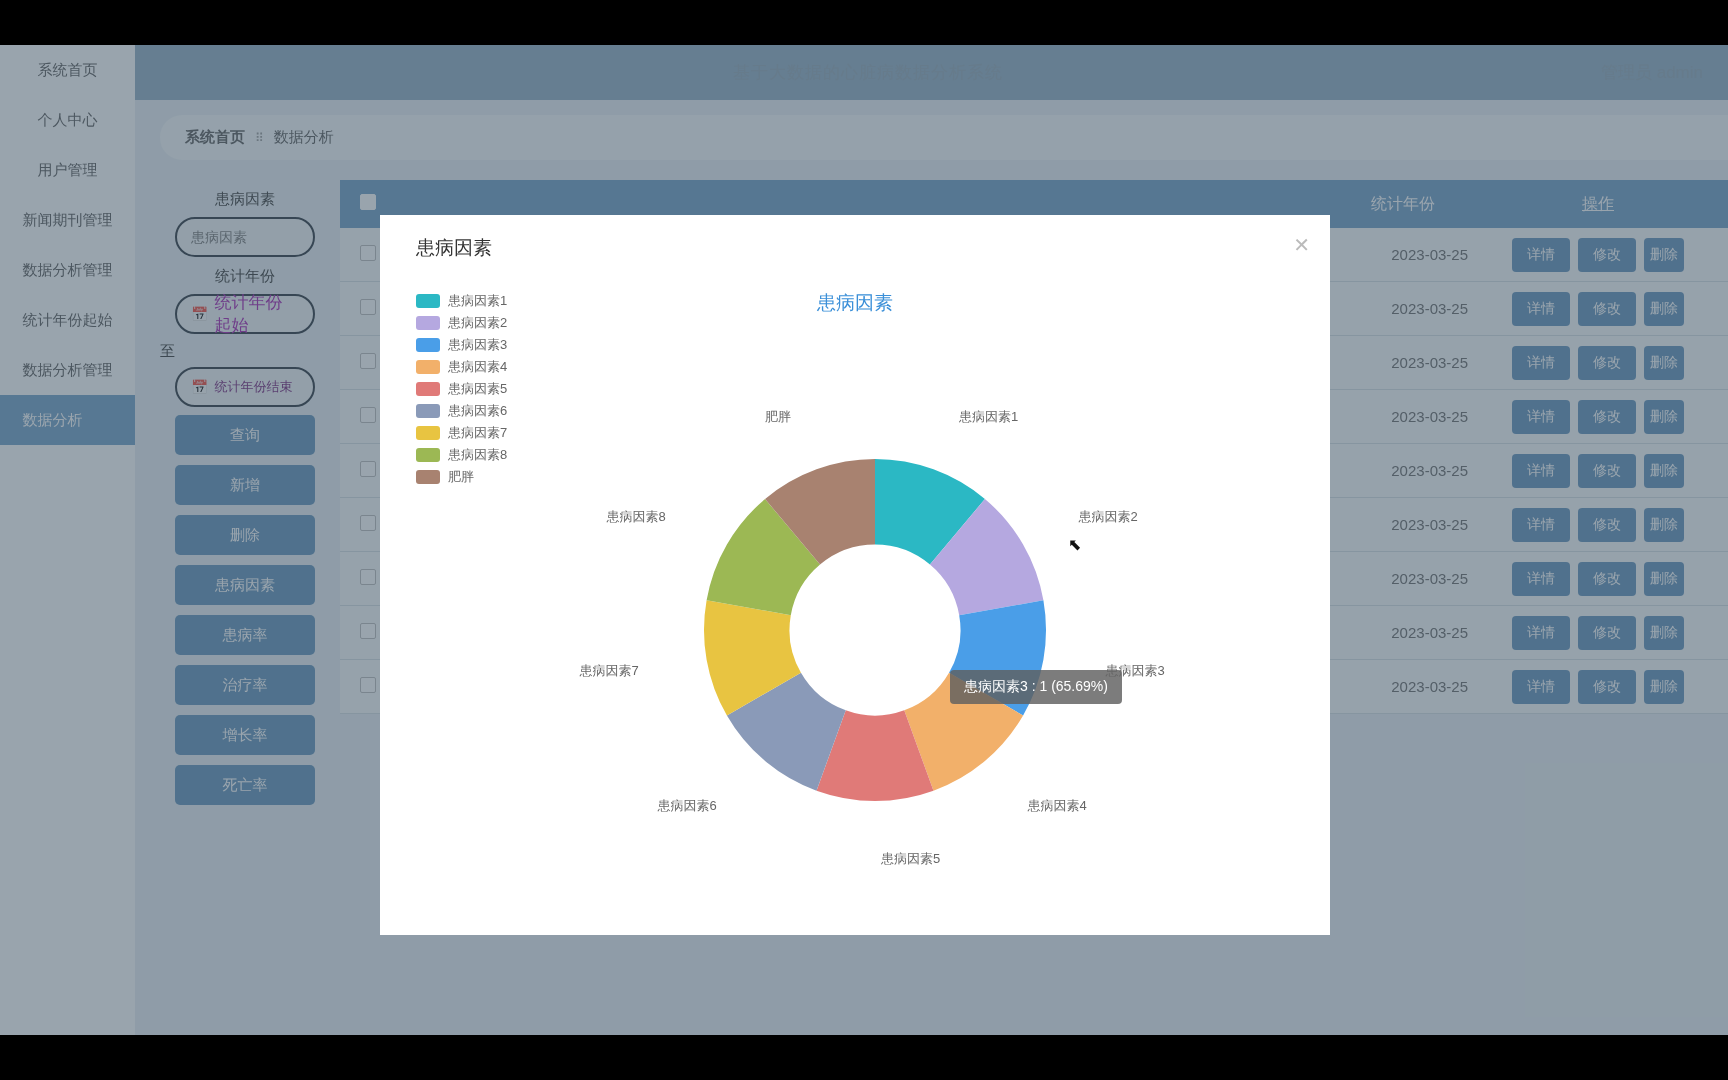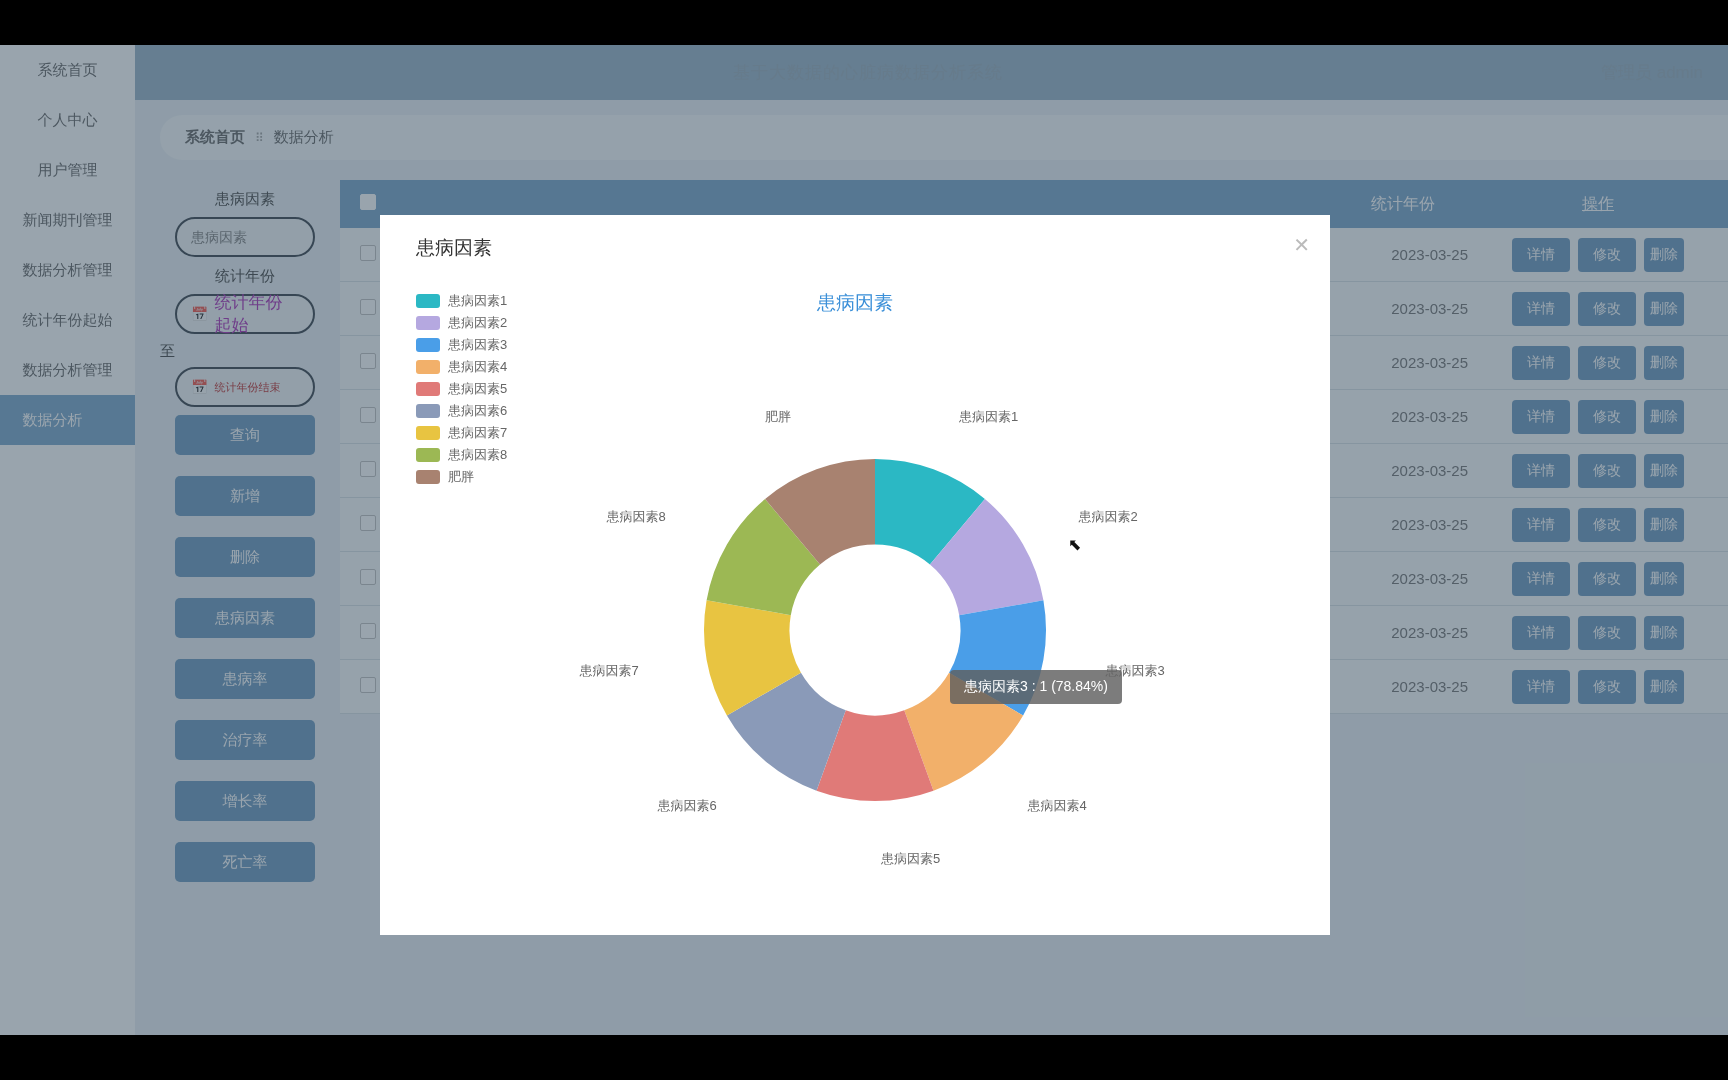--- a/index.html
+++ b/index.html
@@ -26,21 +26,21 @@
 
 .content { position: absolute; left: 160px; top: 135px; right: 0; bottom: 0; }
 
 
 .filters { position: absolute; left: 0; top: 0; width: 170px; }
 .filter-label { text-align: center; font-size: 15px; color: #333; margin: 10px 0 8px; }
 .filter-input { width: 140px; height: 40px; margin: 0 auto 8px; display: block; border: 2px solid #26303a; border-radius: 22px; padding: 0 14px; font-size: 14px; background: #f1f4f6; color: #888; }
 .filter-date { display: flex; align-items: center; }
 .date-icon { margin-right: 6px; color: #bbb; }
 .between { font-size: 15px; color: #333; margin: 0 0 6px 0; }
-.btn { width: 140px; height: 40px; margin: 0 auto 21px; display: block; background: #5e8fb8; color: #fff; border: none; border-radius: 5px; font-size: 15px; cursor: pointer; }
+.btn { width: 140px; height: 40px; margin: 0 auto 10px; display: block; background: #5e8fb8; color: #fff; border: none; border-radius: 5px; font-size: 15px; cursor: pointer; }
 
 
 .table-area { position: absolute; left: 180px; top: 0; right: 0; }
 .table-head { height: 48px; background: #6a9bc4; display: flex; align-items: center; }
 .th { color: #fff; font-size: 16px; text-align: center; }
 .th-chk { width: 55px; }
 .th-year { width: 130px; margin-left: auto; }
 .th-ops { width: 260px; text-decoration: underline; }
 .table-row { height: 54px; border-bottom: 1px solid #d6dde2; display: flex; align-items: center; background: #f8fafa; }
 .td-chk { width: 55px; text-align: center; }
@@ -111,21 +111,21 @@
       <div class="filter-label">患病因素</div>
       <input class="filter-input" placeholder="患病因素" style="">
       <div class="filter-label">统计年份</div>
       <div class="filter-input filter-date">
         <span class="date-icon">📅</span>
         <span style="color:#a21caf;font-size:17px">统计年份起始</span>
       </div>
       <div class="between">至</div>
       <div class="filter-input filter-date">
         <span class="date-icon">📅</span>
-        <span style="color:#b91c1c;font-size:11px">统计年份结束</span>
+        <span style="color:#701a75;font-size:13px">统计年份结束</span>
       </div>
       <button class="btn">查询</button>
       <button class="btn">新增</button>
       <button class="btn">删除</button>
       <button class="btn">患病因素</button>
       <button class="btn">患病率</button>
       <button class="btn">治疗率</button>
       <button class="btn">增长率</button>
       <button class="btn">死亡率</button>
     </div>
@@ -276,21 +276,21 @@
           <path d="M 77.94228634059948 44.99999999999999 A 90 90 0 0 1 30.781812899310193 84.57233587073175 L 15.390906449655096 42.286167935365874 A 45 45 0 0 0 38.97114317029974 22.499999999999996 Z" fill="#f2b06a"></path>
           <path d="M 30.781812899310193 84.57233587073175 A 90 90 0 0 1 -30.781812899310186 84.57233587073176 L -15.390906449655093 42.28616793536588 A 45 45 0 0 0 15.390906449655096 42.286167935365874 Z" fill="#e07a78"></path>
           <path d="M -30.781812899310186 84.57233587073176 A 90 90 0 0 1 -77.94228634059948 44.99999999999999 L -38.97114317029974 22.499999999999996 A 45 45 0 0 0 -15.390906449655093 42.28616793536588 Z" fill="#8a9ab8"></path>
           <path d="M -77.94228634059948 44.99999999999999 A 90 90 0 0 1 -88.63269777109872 -15.628335990023743 L -44.31634888554936 -7.814167995011871 A 45 45 0 0 0 -38.97114317029974 22.499999999999996 Z" fill="#e8c441"></path>
           <path d="M -88.63269777109872 -15.628335990023743 A 90 90 0 0 1 -57.85088487178855 -68.943999880708 L -28.925442435894276 -34.471999940354 A 45 45 0 0 0 -44.31634888554936 -7.814167995011871 Z" fill="#9cb854"></path>
           <path d="M -57.85088487178855 -68.943999880708 A 90 90 0 0 1 -1.6532731788489267e-14 -90 L -8.266365894244634e-15 -45 A 45 45 0 0 0 -28.925442435894276 -34.471999940354 Z" fill="#a88270"></path>
         </svg>
     </div>
     <div id="slice-labels"></div>
 
-    <div class="tooltip" style="left:570px; top:455px;">患病因素3 : 1 (78.84%)</div>
+    <div class="tooltip" style="left:570px; top:455px;">患病因素3 : 1 (65.69%)</div>
     <div class="cursor" style="left:688px; top:320px;">⬉</div>
   <div class="slice-label" style="left: 578.981px; top: 192.75px;">患病因素1</div>
       <div class="slice-label" style="left: 698.454px; top: 293px;">患病因素2</div>
       <div class="slice-label" style="left: 725.536px; top: 446.592px;">患病因素3</div>
       <div class="slice-label" style="left: 647.556px; top: 581.658px;">患病因素4</div>
       <div class="slice-label" style="left: 501px; top: 635px;">患病因素5</div>
       <div class="slice-label" style="left: 277.444px; top: 581.658px;">患病因素6</div>
       <div class="slice-label" style="left: 199.464px; top: 446.592px;">患病因素7</div>
       <div class="slice-label" style="left: 226.546px; top: 293px;">患病因素8</div>
       <div class="slice-label" style="left: 385.019px; top: 192.75px;">肥胖</div>

